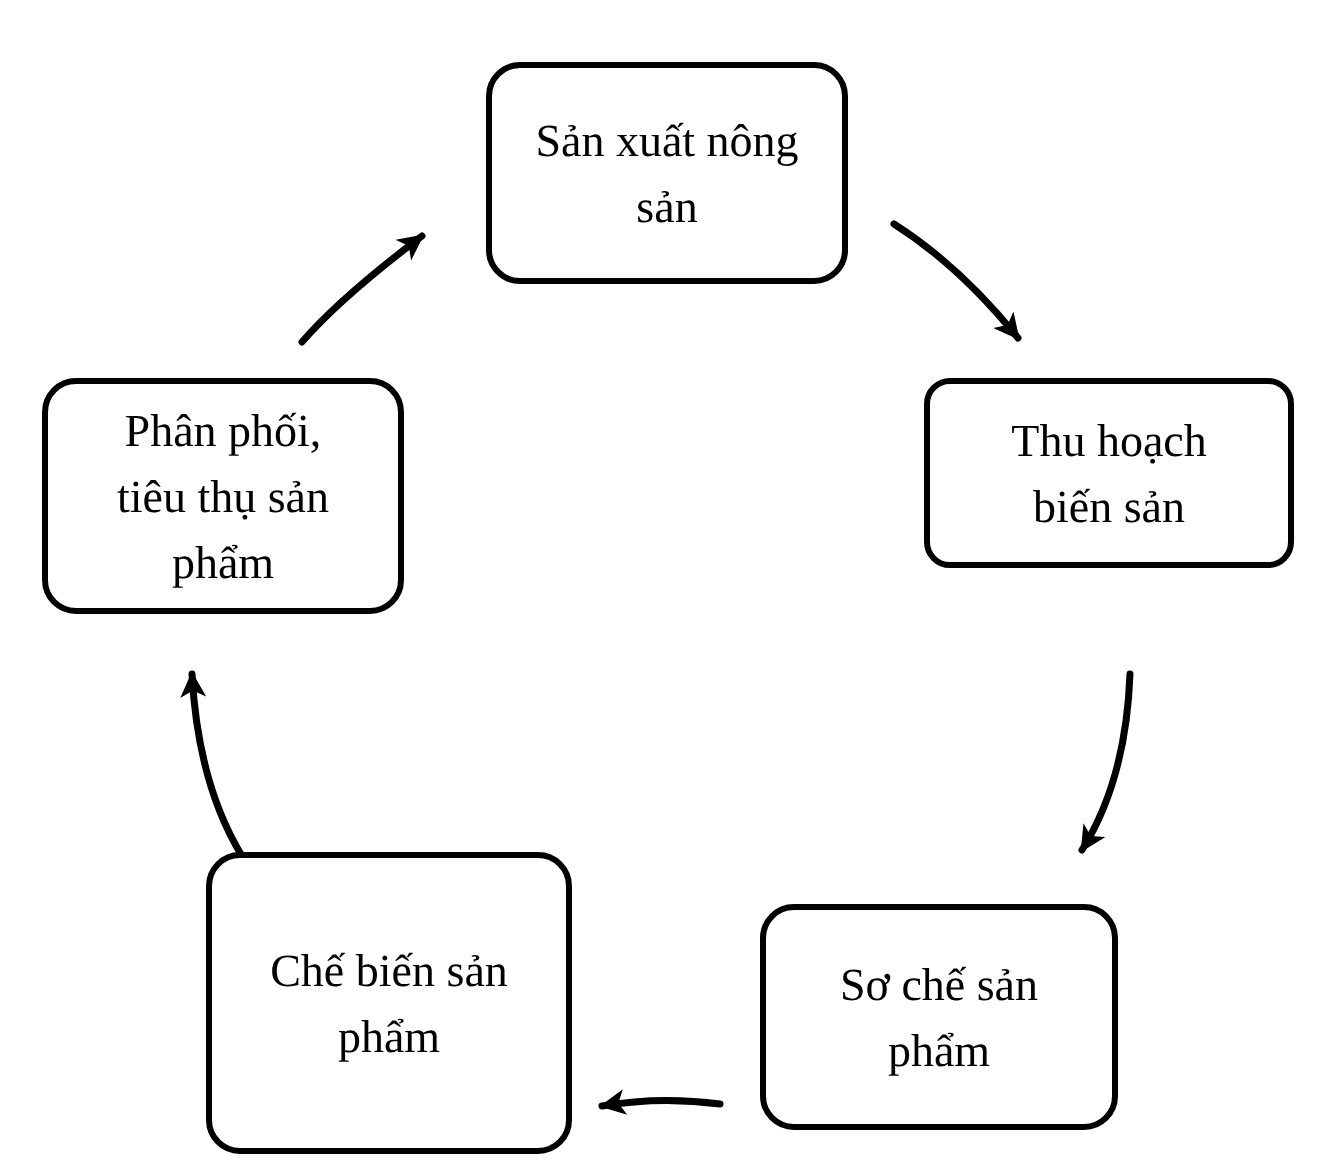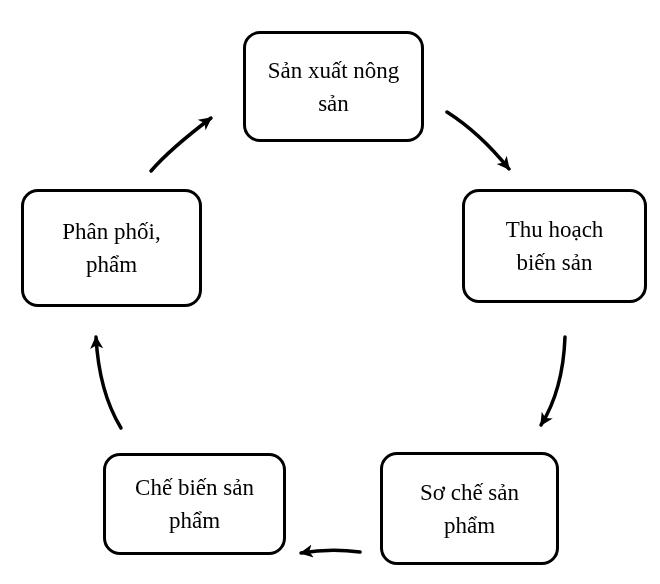--- a/index.html
+++ b/index.html
@@ -32,23 +32,23 @@
     flex-direction: column;
     justify-content: center;
     align-items: center;
     text-align: center;
     color: #000000;
     font-size: 23px;
     line-height: 33px;
   }
   .node .line { white-space: nowrap; }
   .n0 { left: 243px; top: 31px;  width: 181px; height: 111px; }
-  .n1 { left: 462px; top: 189px; width: 185px; height: 114px; }
+  .n1 { left: 462px; top: 189px; width: 185px; height: 95px; border-radius: 13px; }
   .n2 { left: 380px; top: 452px; width: 179px; height: 113px; }
-  .n3 { left: 103px; top: 453px; width: 183px; height: 102px; }
+  .n3 { left: 103px; top: 426px; width: 183px; height: 151px; }
   .n4 { left: 21px;  top: 189px; width: 181px; height: 118px; }
   .edge {
     fill: none;
     stroke: #000000;
     stroke-width: 3.5;
     stroke-linecap: round;
   }
 </style>
 </head>
 <body>
@@ -83,16 +83,17 @@
     <div class="line">phẩm</div>
   </div>
 
   <div class="node n3">
     <div class="line">Chế biến sản</div>
     <div class="line">phẩm</div>
   </div>
 
   <div class="node n4">
     <div class="line">Phân phối,</div>
+    <div class="line">tiêu thụ sản</div>
     <div class="line">phẩm</div>
   </div>
 
 </div>
 
 </body></html>

